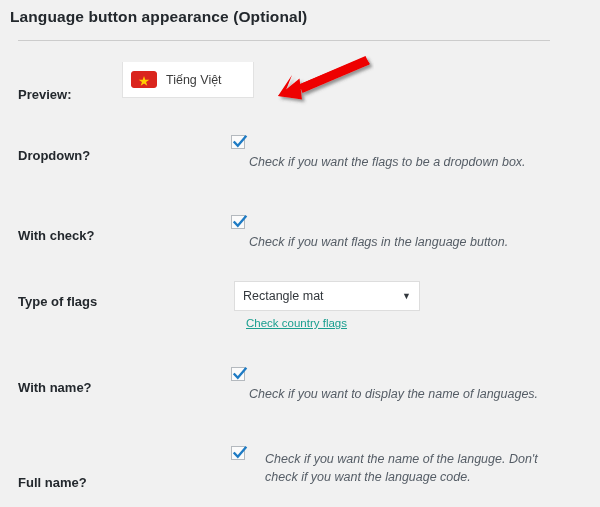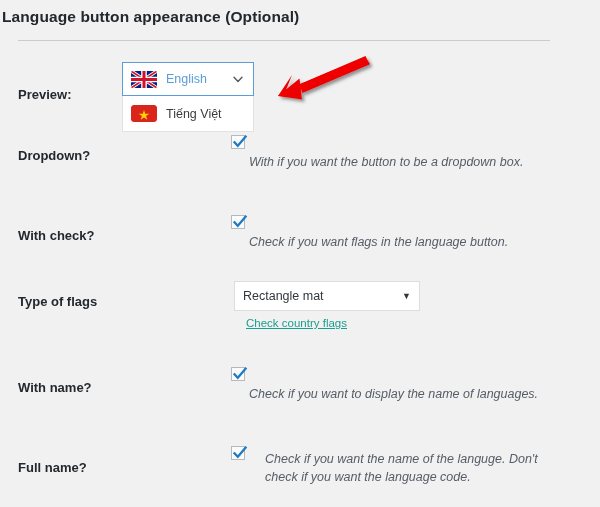--- a/index.html
+++ b/index.html
@@ -12,21 +12,21 @@
     background: #f1f1f1;
     font-family: "Liberation Sans", sans-serif;
     color: #32373c;
     overflow: hidden;
     position: relative;
   }
 
   
   .section-title {
     position: absolute;
-    left: 2px;
+    left: 10px;
     top: 8px;
     font-size: 15.5px;
     font-weight: bold;
     color: #23282d;
     letter-spacing: 0.1px;
     white-space: nowrap;
   }
   .divider {
     position: absolute;
     left: 18px;
@@ -208,21 +208,21 @@
 
   <div class="row" style="top:135px;">
     <div class="row-label" style="top:4px;">Dropdown?</div>
     <div class="row-field" style="top:0px;">
       <span class="cbox">
         <svg viewBox="0 0 18 18">
           <path d="M3.5 9.3 L6.8 12.8 L14.6 3.6" fill="none" stroke="#1e7bc4" stroke-width="2.3" stroke-linecap="square"></path>
         </svg>
       </span>
     </div>
-    <div class="desc" style="top:18px;">With if you want the button to be a dropdown box.</div>
+    <div class="desc" style="top:18px;">Check if you want the flags to be a dropdown box.</div>
   </div>
 
   <div class="row" style="top:215px;">
     <div class="row-label" style="top:4px;">With check?</div>
     <div class="row-field" style="top:0px;">
       <span class="cbox">
         <svg viewBox="0 0 18 18">
           <path d="M3.5 9.3 L6.8 12.8 L14.6 3.6" fill="none" stroke="#1e7bc4" stroke-width="2.3" stroke-linecap="square"></path>
         </svg>
       </span>
@@ -240,58 +240,41 @@
       <span class="cbox">
         <svg viewBox="0 0 18 18">
           <path d="M3.5 9.3 L6.8 12.8 L14.6 3.6" fill="none" stroke="#1e7bc4" stroke-width="2.3" stroke-linecap="square"></path>
         </svg>
       </span>
     </div>
     <div class="desc" style="top:18px;">Check if you want to display the name of languages.</div>
   </div>
 
   <div class="row" style="top:446px;">
-    <div class="row-label" style="top:5px;">Full name?</div>
+    <div class="row-label" style="top:20px;">Full name?</div>
     <div class="row-field" style="top:0px;">
       <span class="cbox">
         <svg viewBox="0 0 18 18">
           <path d="M3.5 9.3 L6.8 12.8 L14.6 3.6" fill="none" stroke="#1e7bc4" stroke-width="2.3" stroke-linecap="square"></path>
         </svg>
       </span>
     </div>
     <div class="desc" style="top:4px;margin-left:16px;">Check if you want the name of the languge. Don't check if you want the language code.</div>
   </div>
 
 </div>
 
 <div class="select-box">
   <span class="select-value">Rectangle mat</span>
   <span class="select-arrow">▼</span>
 </div>
 <a class="change-link" href="#">Check country flags</a>
 
 <div class="preview-wrap">
 
-  <div class="lang-trigger">
-    <span class="flag">
-      <svg viewBox="0 0 60 40" width="26" height="17" preserveAspectRatio="none">
-        <rect width="60" height="40" fill="#00247d"></rect>
-        <path d="M0,0 L60,40 M60,0 L0,40" stroke="#ffffff" stroke-width="8"></path>
-        <path d="M0,0 L60,40 M60,0 L0,40" stroke="#cf142b" stroke-width="4"></path>
-        <path d="M30,0 V40 M0,20 H60" stroke="#ffffff" stroke-width="13"></path>
-        <path d="M30,0 V40 M0,20 H60" stroke="#cf142b" stroke-width="7"></path>
-      </svg>
-    </span>
-    <span class="lang-name">English</span>
-    <span class="caret">
-      <svg viewBox="0 0 14 14" width="14" height="14">
-        <path d="M3 5.2 L7 9.4 L11 5.2" fill="none" stroke="#555d66" stroke-width="1.5" stroke-linecap="round" stroke-linejoin="round"></path>
-      </svg>
-    </span>
-  </div>
 
   <div class="lang-item">
     <span class="flag">
       <svg viewBox="0 0 60 40" width="26" height="17" preserveAspectRatio="none">
         <rect width="60" height="40" rx="7" ry="7" fill="#da251d"></rect>
         <path d="M30 11.5 L32.9 20.4 L42.3 20.4 L34.7 25.9 L37.6 34.8 L30 29.3 L22.4 34.8 L25.3 25.9 L17.7 20.4 L27.1 20.4 Z" fill="#ffcd00"></path>
       </svg>
     </span>
     <span class="lang-name-2">Tiếng Việt</span>
   </div>

